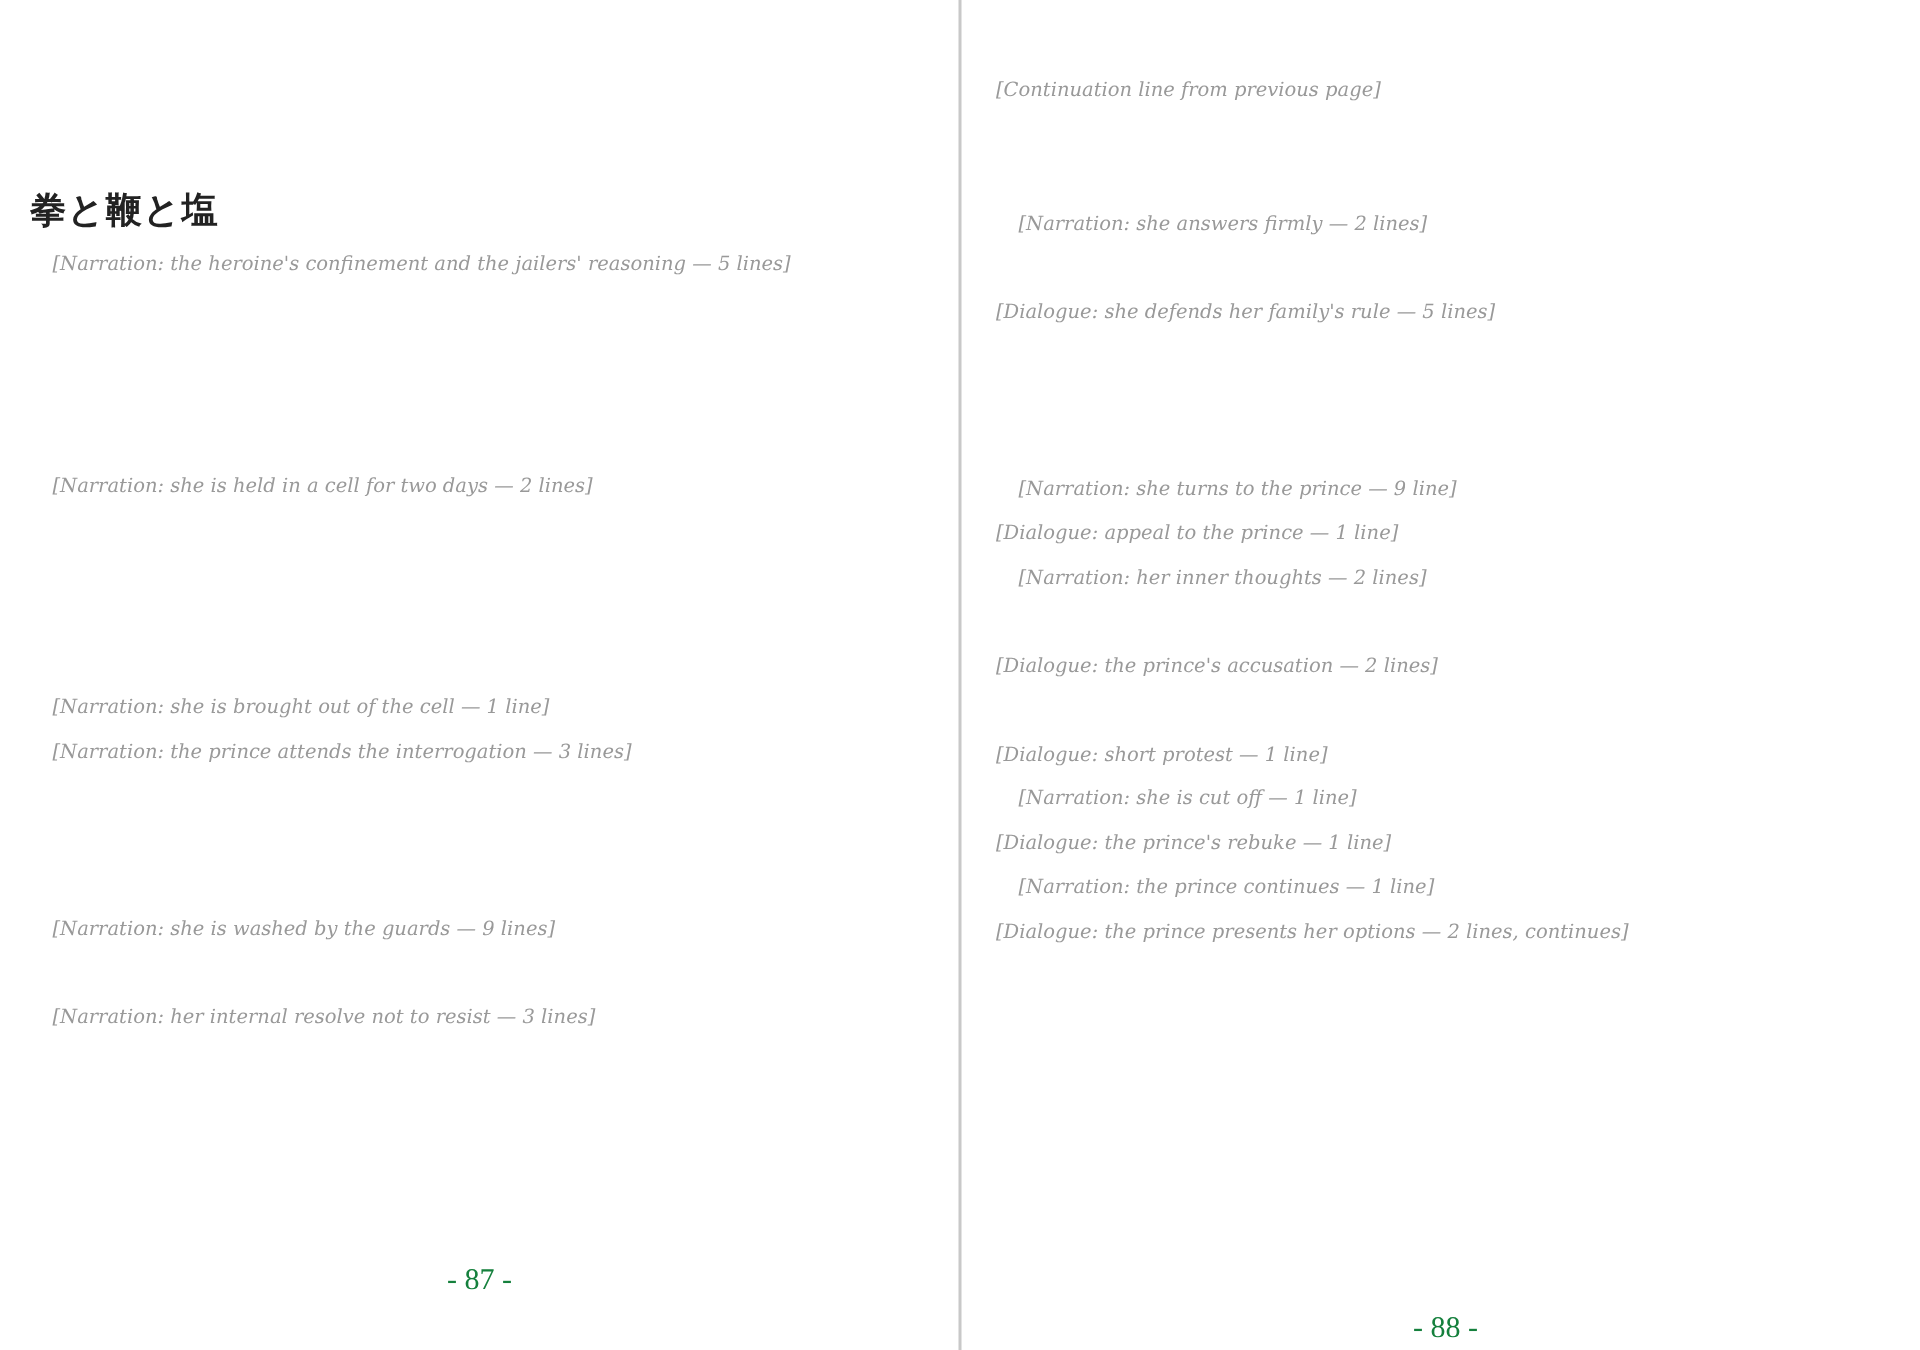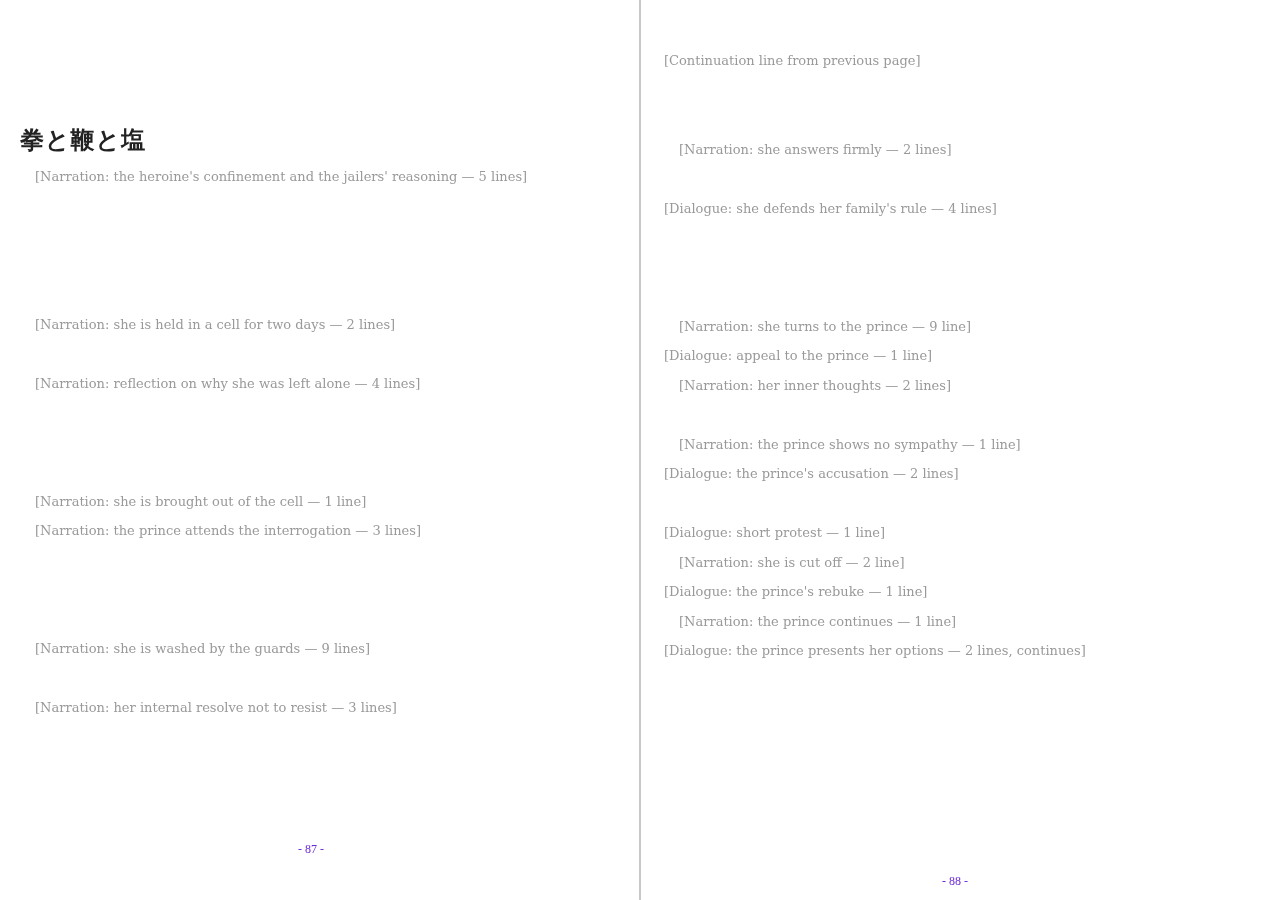--- a/index.html
+++ b/index.html
@@ -7,23 +7,23 @@
          font-family: "DejaVu Serif", "Liberation Serif", serif; color: #222; }
   .spread { position: absolute; inset: 0; display: flex; }
   .divider { position: absolute; left: 639px; top: 0; width: 2px; height: 900px; background: #c8c8c8; }
   .chapter-title { position: absolute; left: 20px; top: 108px; font-size: 24px; letter-spacing: 1px; color: #222; }
   .body-block { position: absolute; font-size: 15px; line-height: 29.5px; color: #333; }
   .left-body { left: 20px; top: 162px; width: 600px; }
   .right-body { left: 664px; top: 46px; width: 600px; }
   .para { margin: 0; }
   .para.indent { text-indent: 1em; }
   .line { display: block; white-space: nowrap; overflow: hidden; }
-  .line.placeholder { color: #999; font-size: 13px; }
+  .line.placeholder { color: #999; font-style: italic; font-size: 13px; }
   .spacer { height: 29.5px; }
-  .page-number { position: absolute; top: 842px; font-size: 12px; color: #6d28d9; font-family: "Liberation Serif", serif; }
+  .page-number { position: absolute; top: 842px; font-size: 20px; color: #15803d; font-family: "Liberation Serif", serif; }
   .pn-left { left: 298px; }
   .pn-right { left: 942px; margin-top: 32px; }
 </style>
 </head>
 <body>
 
 <div class="spread">
   <div class="divider"></div>
 
   <h1 class="chapter-title">拳と鞭と塩</h1>
@@ -34,21 +34,20 @@
         <span class="line placeholder">&nbsp;</span>
         <span class="line placeholder">&nbsp;</span>
         <span class="line placeholder">&nbsp;</span>
         <span class="line placeholder">&nbsp;</span>
       </div>
       <div class="para indent">
         <span class="line placeholder">[Narration: she is held in a cell for two days — 2 lines]</span>
         <span class="line placeholder">&nbsp;</span>
       </div>
       <div class="para indent">
-        <span class="line placeholder">[Narration: reflection on why she was left alone — 4 lines]</span>
         <span class="line placeholder">&nbsp;</span>
         <span class="line placeholder">&nbsp;</span>
         <span class="line placeholder">&nbsp;</span>
       </div>
       <div class="para indent">
         <span class="line placeholder">[Narration: she is brought out of the cell — 1 line]</span>
       </div>
       <div class="para indent">
         <span class="line placeholder">[Narration: the prince attends the interrogation — 3 lines]</span>
         <span class="line placeholder">&nbsp;</span>
@@ -71,47 +70,44 @@
       </div>
       <div class="para indent">
         <span class="line placeholder">&nbsp;</span>
         <span class="line placeholder">&nbsp;</span>
       </div>
       <div class="para indent">
         <span class="line placeholder">[Narration: she answers firmly — 2 lines]</span>
         <span class="line placeholder">&nbsp;</span>
       </div>
       <div class="para">
-        <span class="line placeholder">[Dialogue: she defends her family's rule — 4 lines]</span>
+        <span class="line placeholder">[Dialogue: she defends her family's rule — 5 lines]</span>
         <span class="line placeholder">&nbsp;</span>
         <span class="line placeholder">&nbsp;</span>
         <span class="line placeholder">&nbsp;</span>
       </div>
       <div class="para indent">
         <span class="line placeholder">[Narration: she turns to the prince — 9 line]</span>
       </div>
       <div class="para">
         <span class="line placeholder">[Dialogue: appeal to the prince — 1 line]</span>
       </div>
       <div class="para indent">
         <span class="line placeholder">[Narration: her inner thoughts — 2 lines]</span>
         <span class="line placeholder">&nbsp;</span>
       </div>
-      <div class="para indent">
-        <span class="line placeholder">[Narration: the prince shows no sympathy — 1 line]</span>
-      </div>
       <div class="para">
         <span class="line placeholder">[Dialogue: the prince's accusation — 2 lines]</span>
         <span class="line placeholder">&nbsp;</span>
       </div>
       <div class="para">
         <span class="line placeholder">[Dialogue: short protest — 1 line]</span>
       </div>
       <div class="para indent">
-        <span class="line placeholder">[Narration: she is cut off — 2 line]</span>
+        <span class="line placeholder">[Narration: she is cut off — 1 line]</span>
       </div>
       <div class="para">
         <span class="line placeholder">[Dialogue: the prince's rebuke — 1 line]</span>
       </div>
       <div class="para indent">
         <span class="line placeholder">[Narration: the prince continues — 1 line]</span>
       </div>
       <div class="para">
         <span class="line placeholder">[Dialogue: the prince presents her options — 2 lines, continues]</span>
         <span class="line placeholder">&nbsp;</span>

